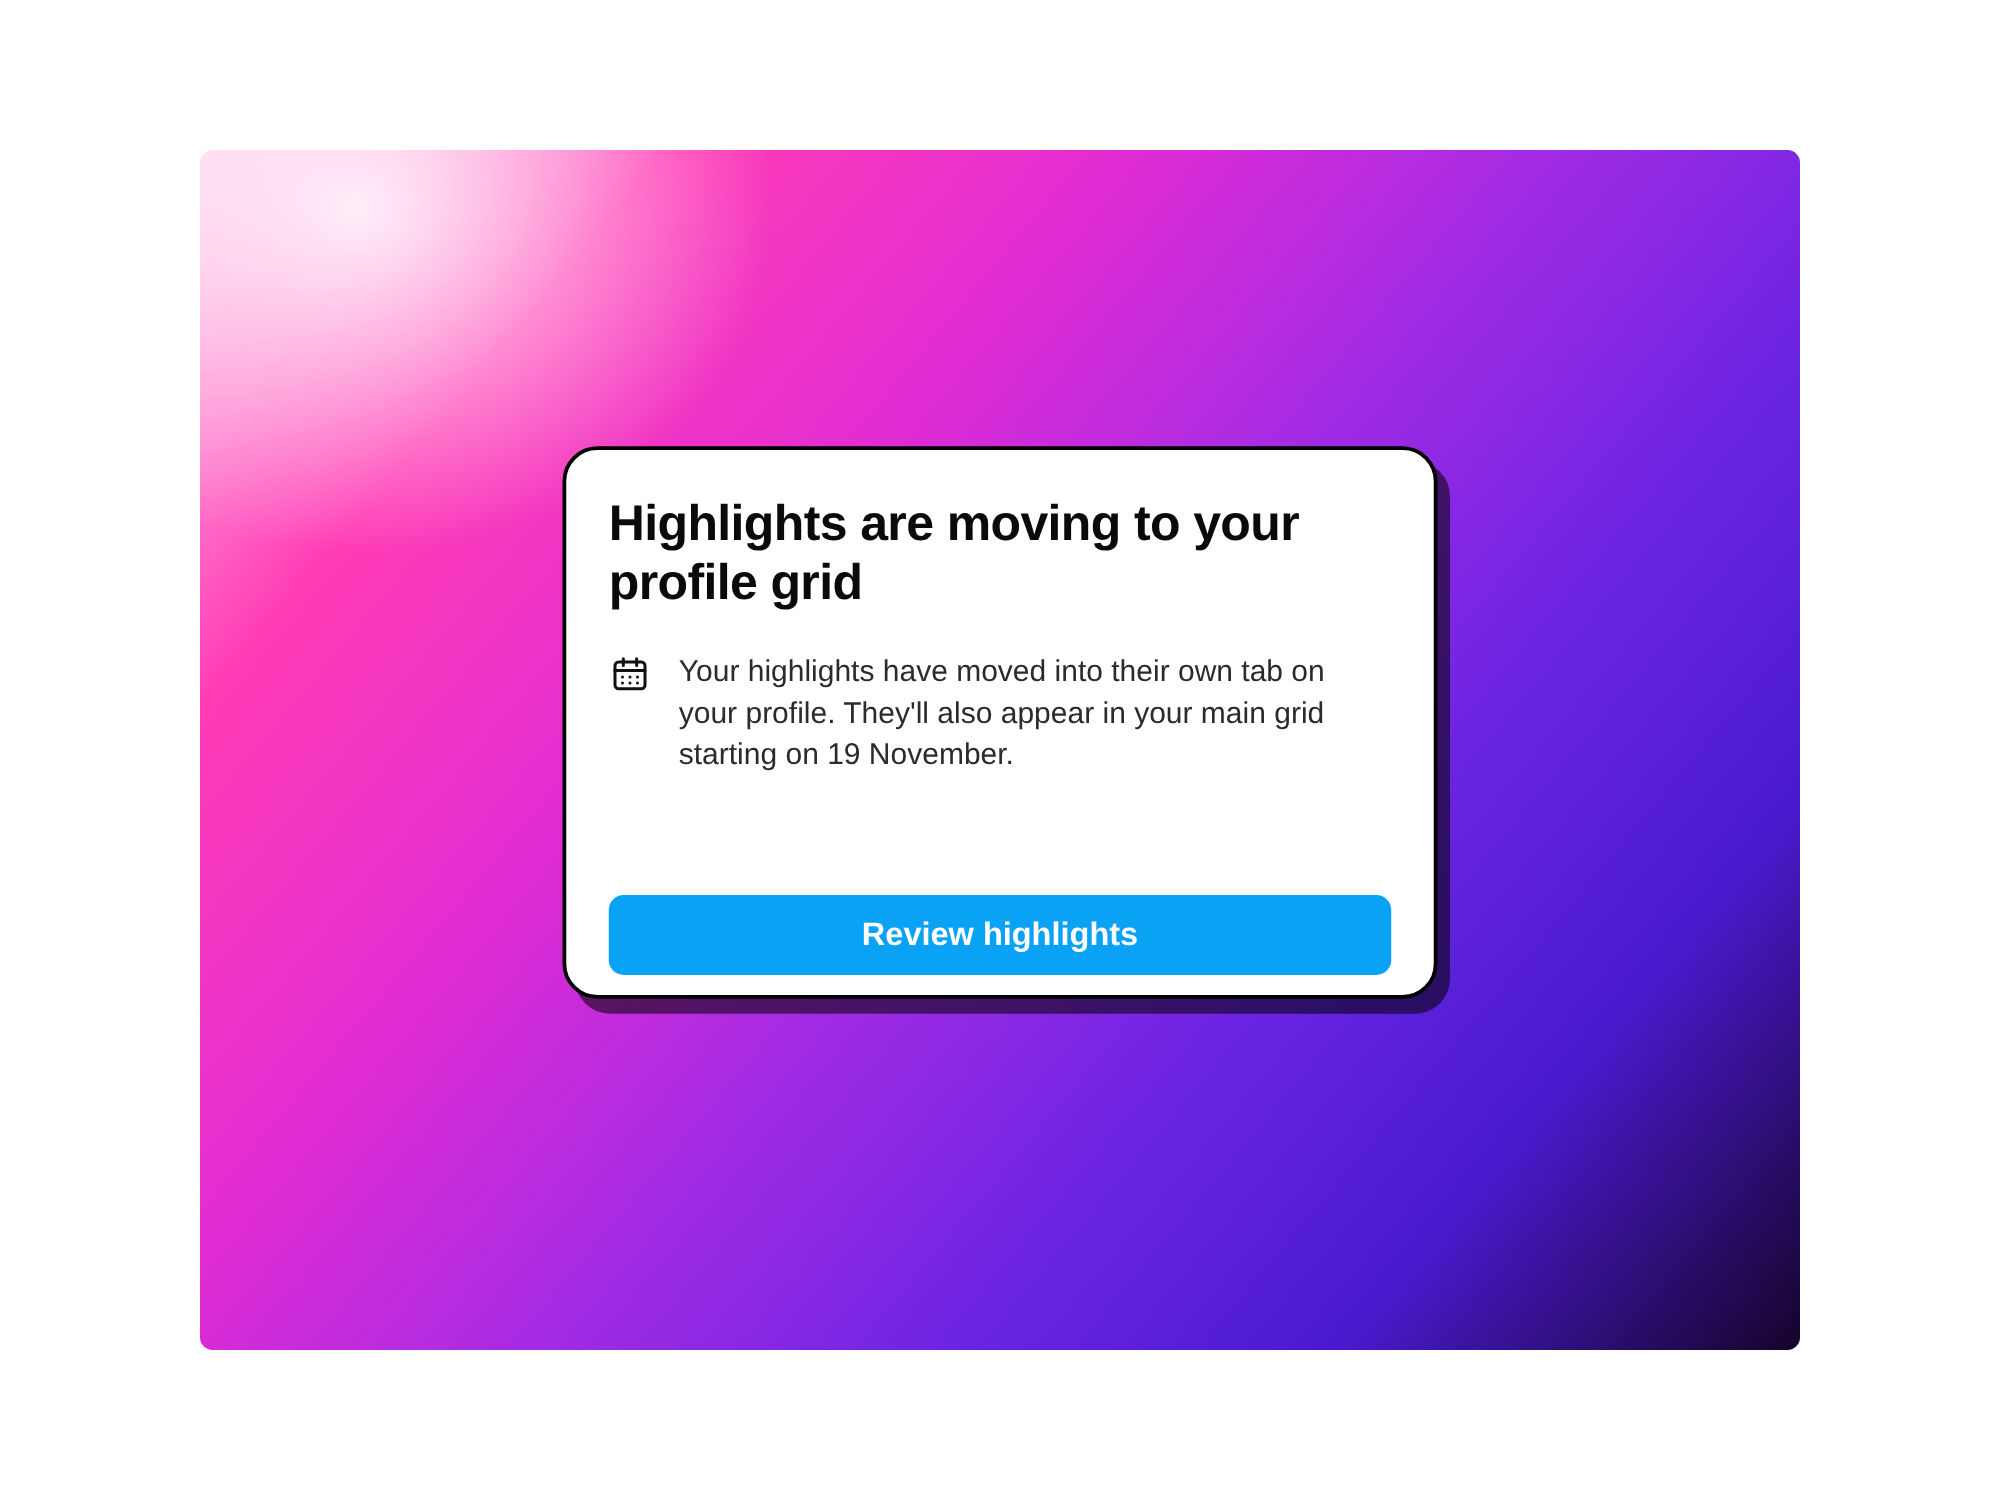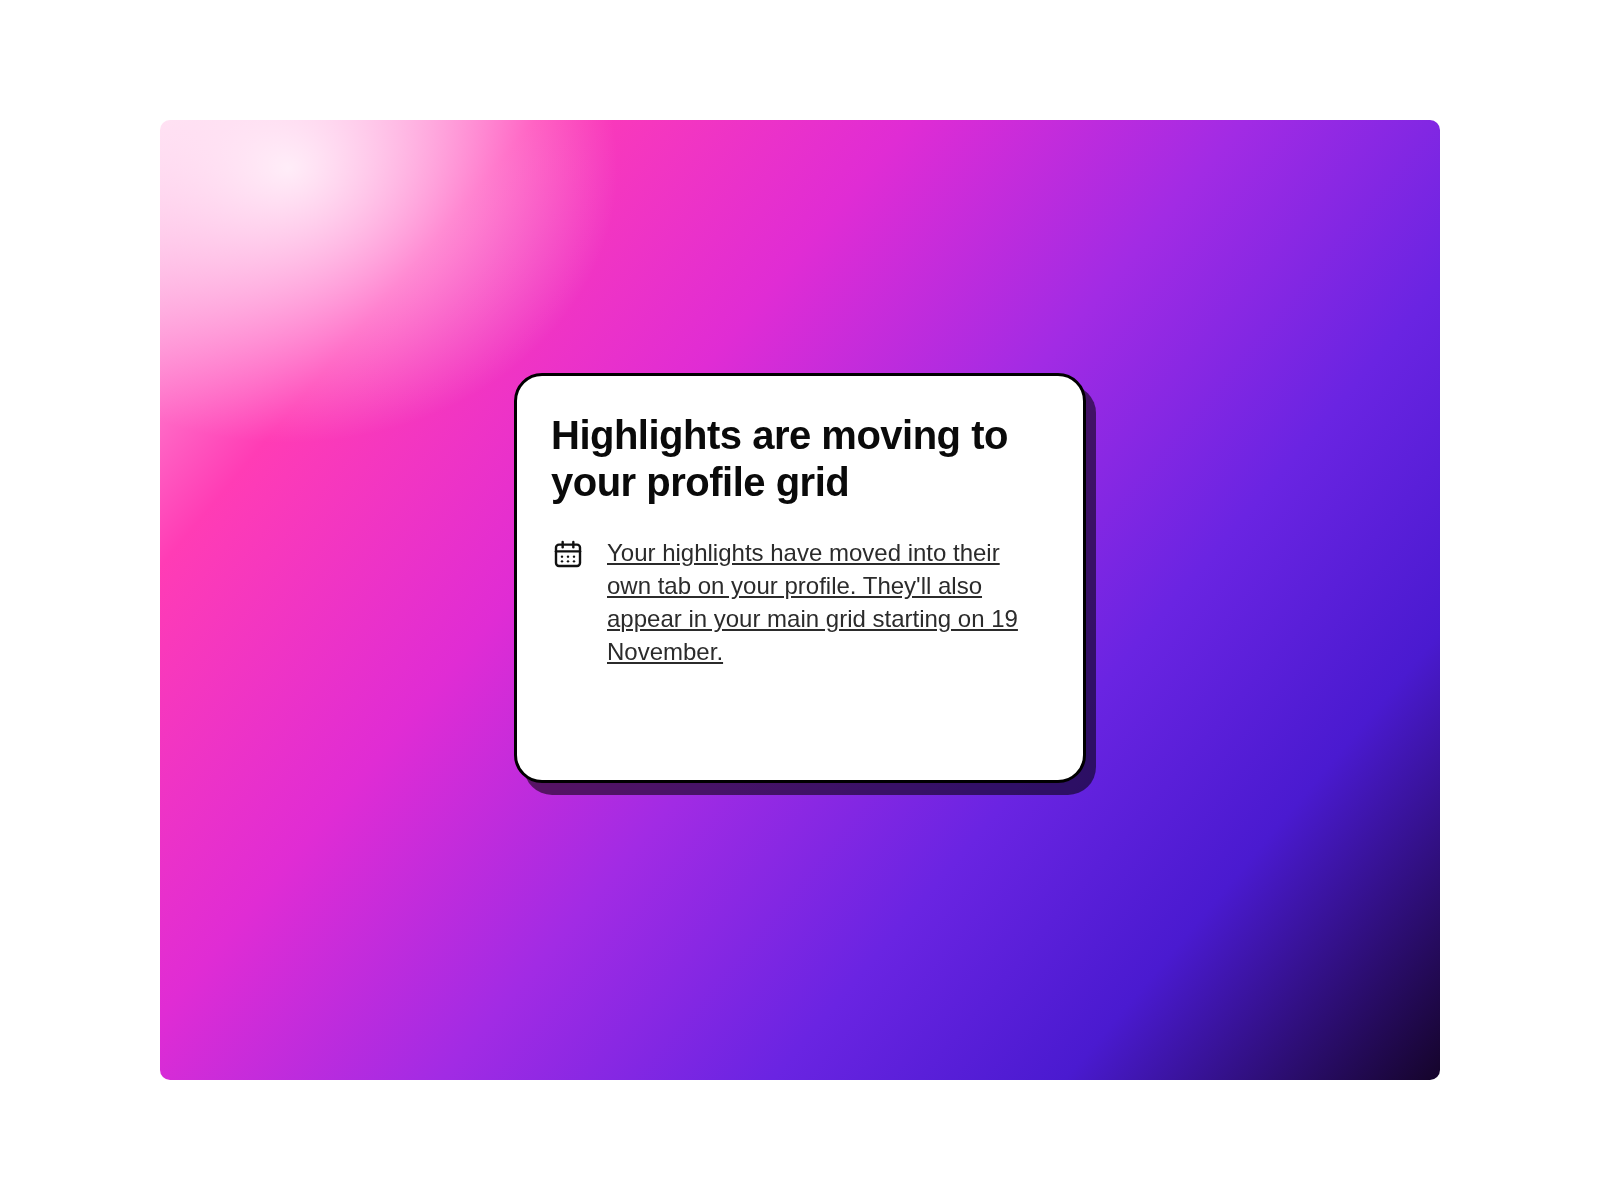--- a/index.html
+++ b/index.html
@@ -22,21 +22,21 @@
       top: 120px;
       background:
         radial-gradient(ellipse 600px 500px at 10% 5%, rgba(255,255,255,0.85) 0%, rgba(255,170,220,0.0) 55%),
         linear-gradient(130deg, #ffc5e8 0%, #ff3cb5 18%, #e02cd4 36%, #a22be4 52%, #6a24e2 68%, #4a1ad0 82%, #15042a 100%);
       border-radius: 10px;
       display: flex;
       align-items: center;
       justify-content: center;
     }
     .modal {
-      width: 572px;
+      width: 700px;
       background: #ffffff;
       border: 3px solid #000000;
       border-radius: 28px;
       box-shadow: 10px 12px 0 0 rgba(0,0,0,0.55);
       padding: 36px 34px 16px 34px;
       position: relative;
       top: -22px;
     }
     .modal-title {
       font-size: 40px;
@@ -69,21 +69,20 @@
     }
     .icon-wrap svg {
       width: 32px;
       height: 32px;
     }
     .info-text {
       font-size: 24px;
       line-height: 1.38;
       color: #2b2b2b;
       font-weight: 400;
-      text-decoration: underline;
     }
     .cta-button {
       width: 100%;
       background: #0aa2f5;
       color: #ffffff;
       font-size: 26px;
       font-weight: 600;
       border: none;
       border-radius: 12px;
       height: 64px;
@@ -117,14 +116,15 @@
             <circle cx="16.5" cy="17.5" r="0.9" fill="currentColor" stroke="none"></circle>
           </svg>
         </div>
         <div class="info-text">Your highlights have moved into their own tab on your profile. They'll also appear in your main grid starting on 19 November.</div>
       </div>
 
 
 
     </div>
 
+    <button class="cta-button">Review highlights</button>
   </div>
 </div>
 
 </body></html>

